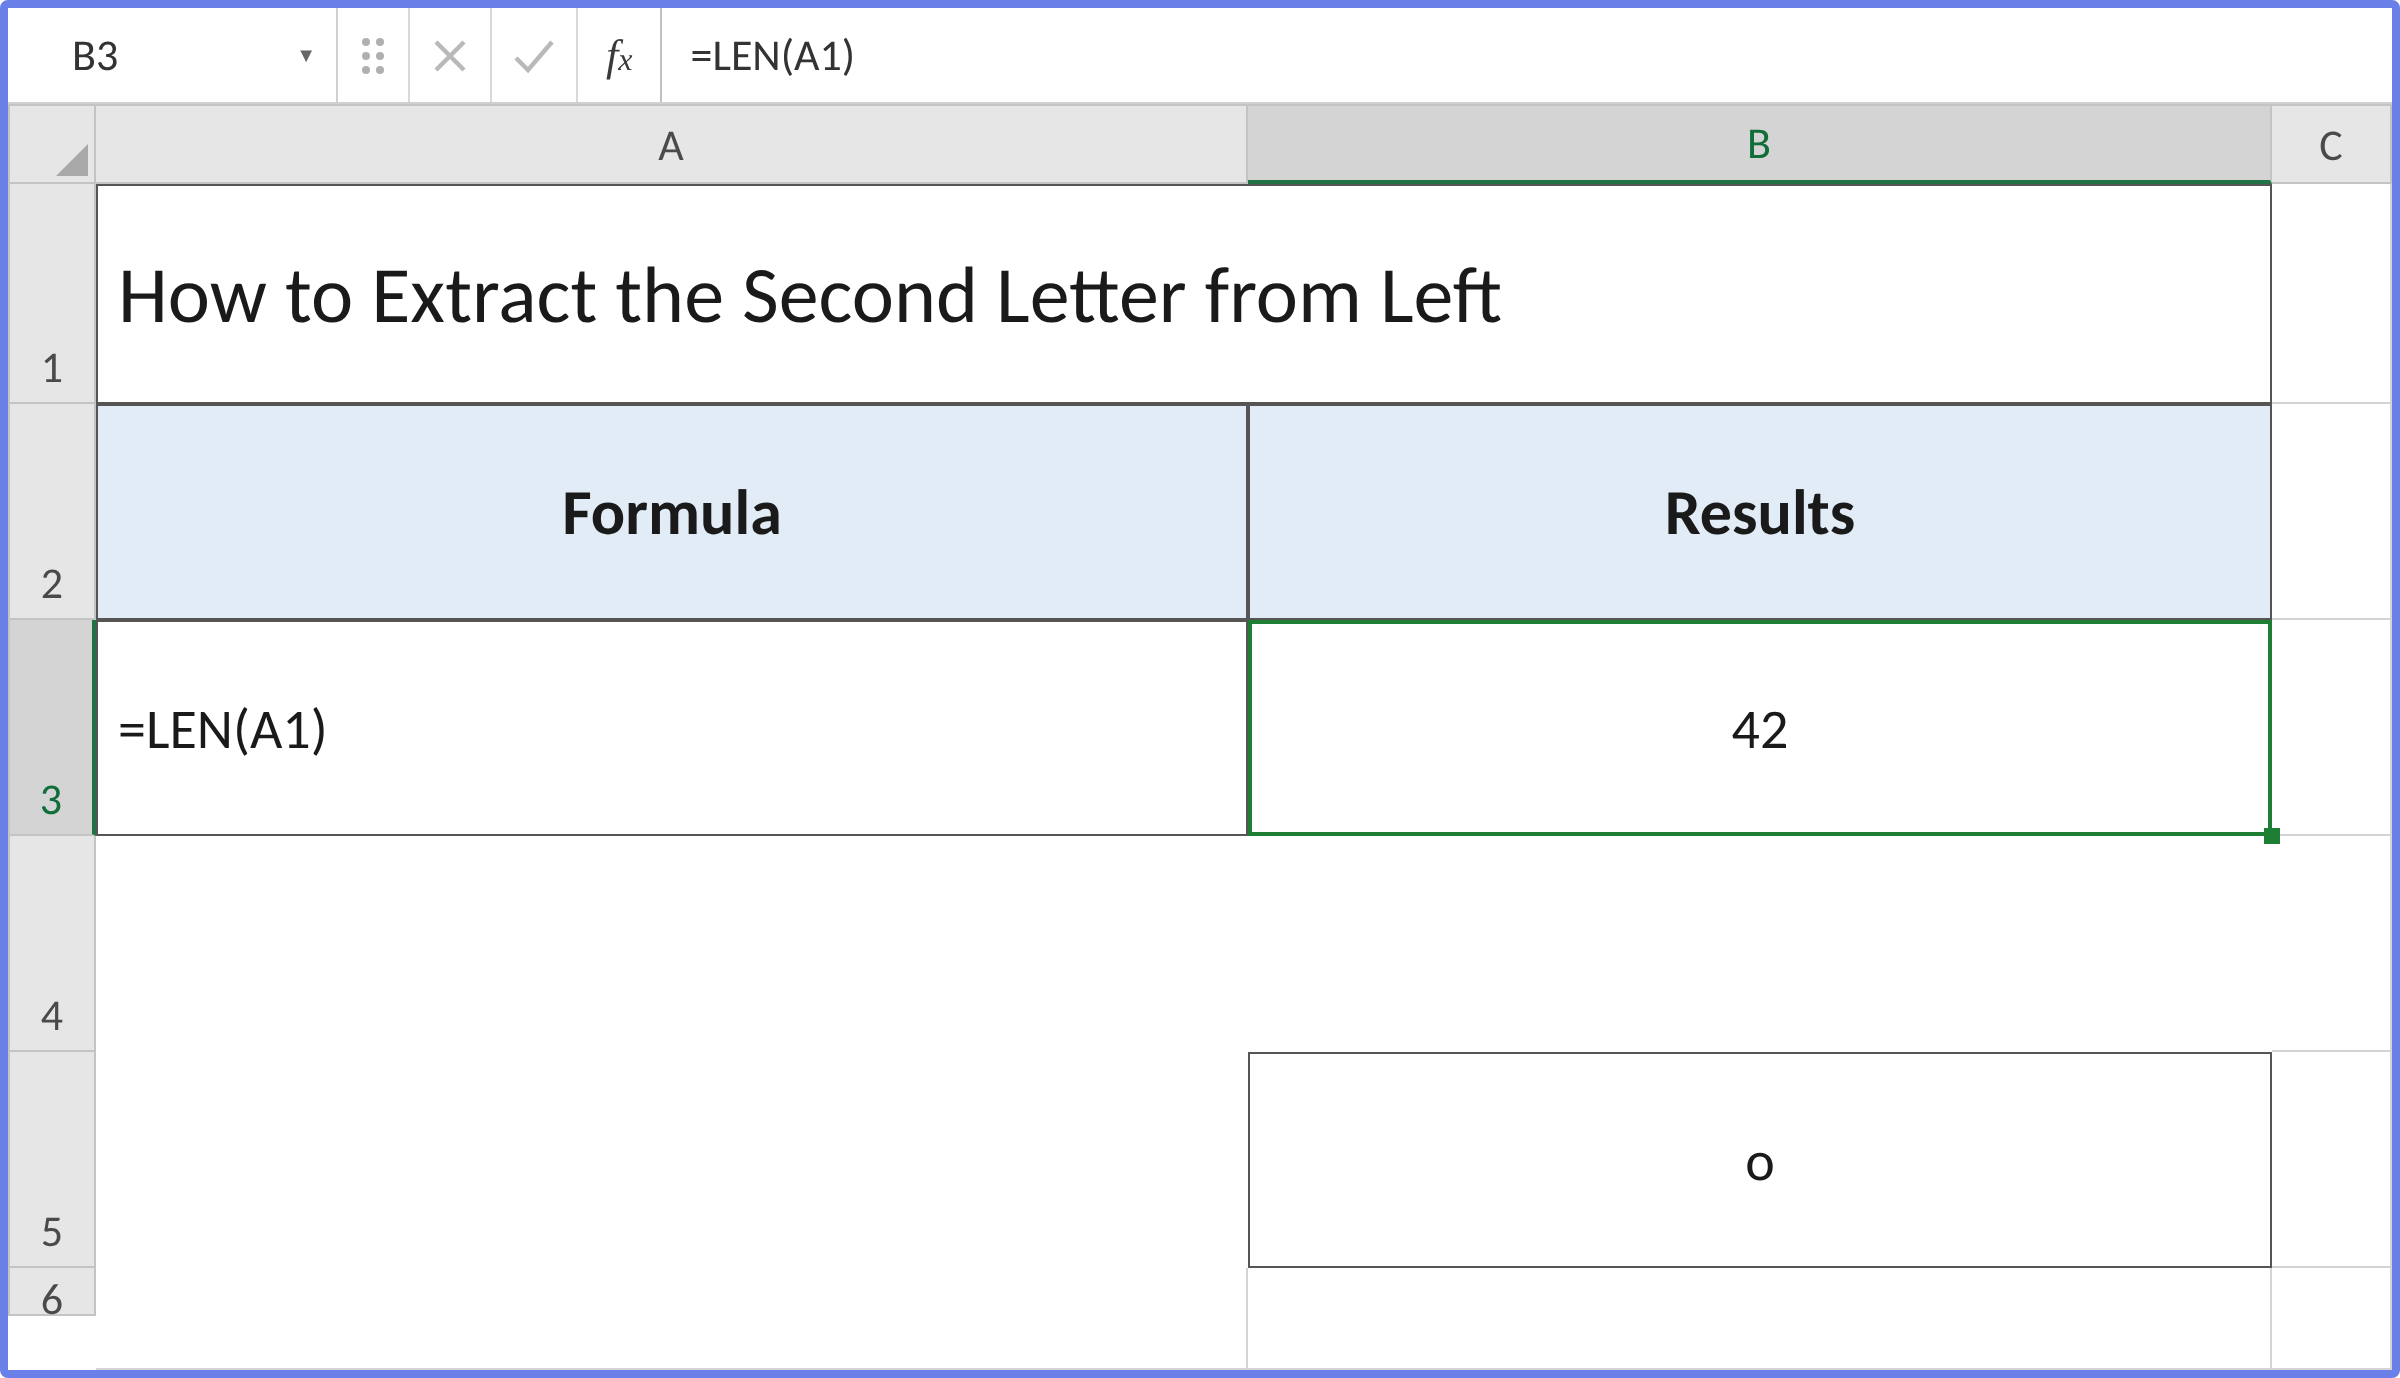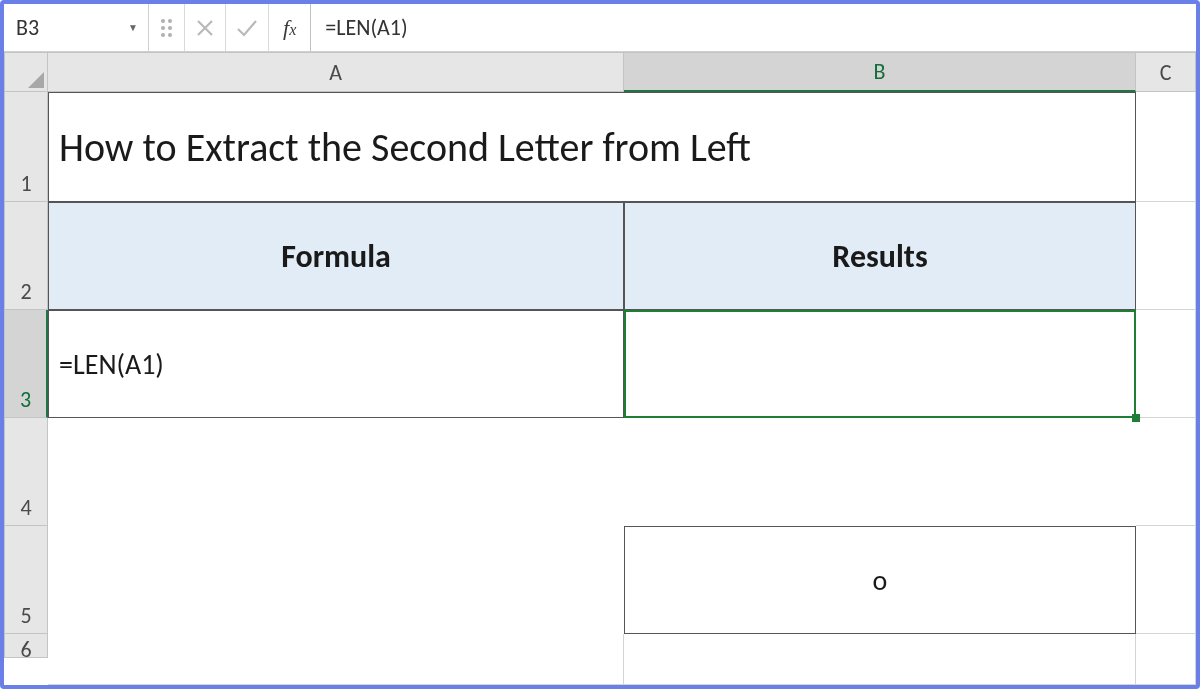--- a/index.html
+++ b/index.html
@@ -28,20 +28,21 @@
   }
   .namebox {
     width: 145px;
     border-right: 1px solid #d0d0d0;
     display: flex;
     align-items: center;
     justify-content: space-between;
     padding: 0 8px 0 12px;
     font-size: 22px;
     color: #333;
+    margin-left: 20px;
   }
   .namebox .tri {
     font-size: 10px;
     color: #666;
     margin-right: 2px;
   }
   .fb-seg {
     display: flex;
     align-items: center;
     justify-content: center;
@@ -238,20 +239,23 @@
       <span>Results</span>
     </div>
     <div class="cell header-bold" style="grid-column:2;grid-row:3">
       <span>Formula</span>
     </div>
     <div class="cell" style="grid-column:4;grid-row:3"></div>
 
     <div class="cell boxed lefttext" style="grid-column:2;grid-row:4">
       <span>=LEN(A1)</span>
     </div>
+    <div class="cell boxed center" style="grid-column:3;grid-row:4">
+      <span>42</span>
+    </div>
     <div class="cell" style="grid-column:4;grid-row:4"></div>
 
     <div class="cell" style="grid-column:4;grid-row:5"></div>
 
     <div class="cell boxed center" style="grid-column:3;grid-row:6">
       <span>o</span>
     </div>
     <div class="cell" style="grid-column:4;grid-row:6"></div>
 
     <div class="cell" style="grid-column:2;grid-row:7"></div>

